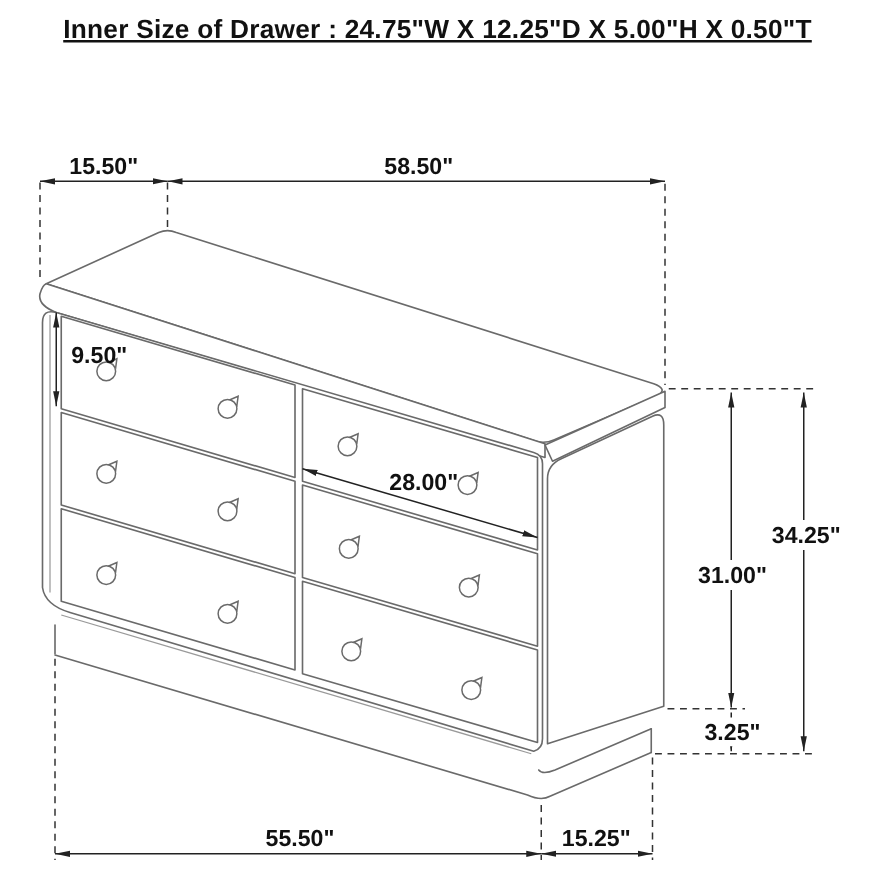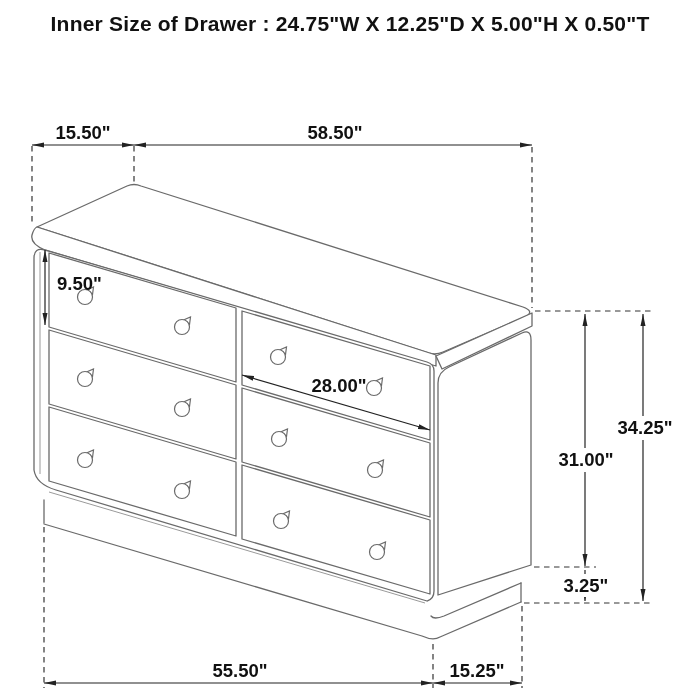--- a/index.html
+++ b/index.html
@@ -1,19 +1,19 @@
 <!DOCTYPE html>
 <html><head>
 <meta charset="utf-8">
 <style>
   html,body{margin:0;padding:0;background:#fff;}
   .stage{position:relative;width:700px;height:700px;background:#fff;overflow:hidden;
          font-family:"Liberation Sans", sans-serif;}
   .title{position:absolute;top:12px;left:0;width:700px;text-align:center;
-         font-size:21px;font-weight:bold;color:#111;letter-spacing:.2px;}
+         font-size:21px;font-weight:bold;color:#111;letter-spacing:.2px;text-decoration:underline;}
   svg{position:absolute;left:0;top:0;}
   
   .fw{fill:#ffffff;stroke:#6a6a6a;stroke-width:1.3;stroke-linejoin:round;}
   .fw2{fill:none;stroke:#6a6a6a;stroke-width:1.3;stroke-linejoin:round;stroke-linecap:round;}
   .acc{fill:none;stroke:#9a9a9a;stroke-width:1;}
   .knob{fill:#ffffff;stroke:#6a6a6a;stroke-width:1.2;}
   
   .dim{stroke:#222;stroke-width:1.2;fill:none;}
   .ext{stroke:#333;stroke-width:1.2;fill:none;stroke-dasharray:5.5 4.5;}
   .lbl{font-family:"Liberation Sans", sans-serif;font-size:18.5px;font-weight:bold;fill:#111;}

